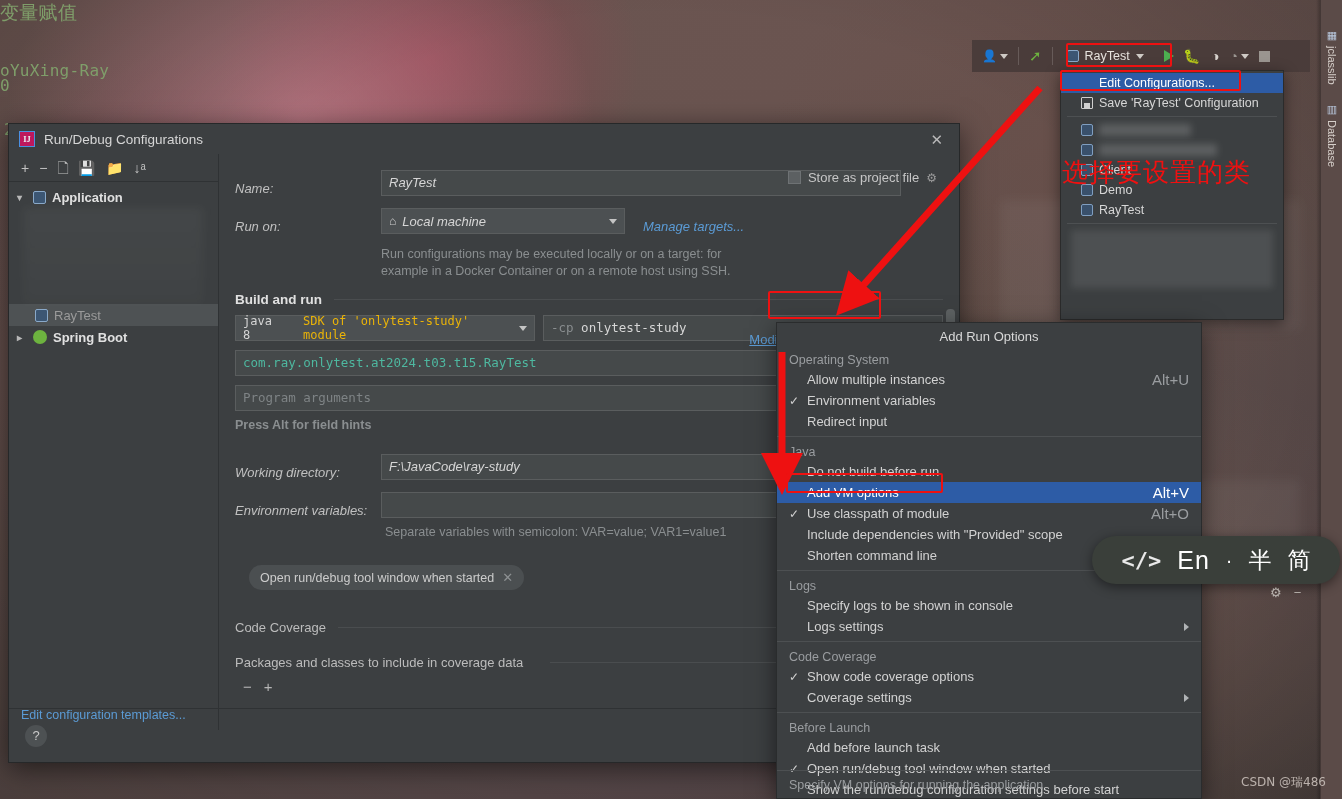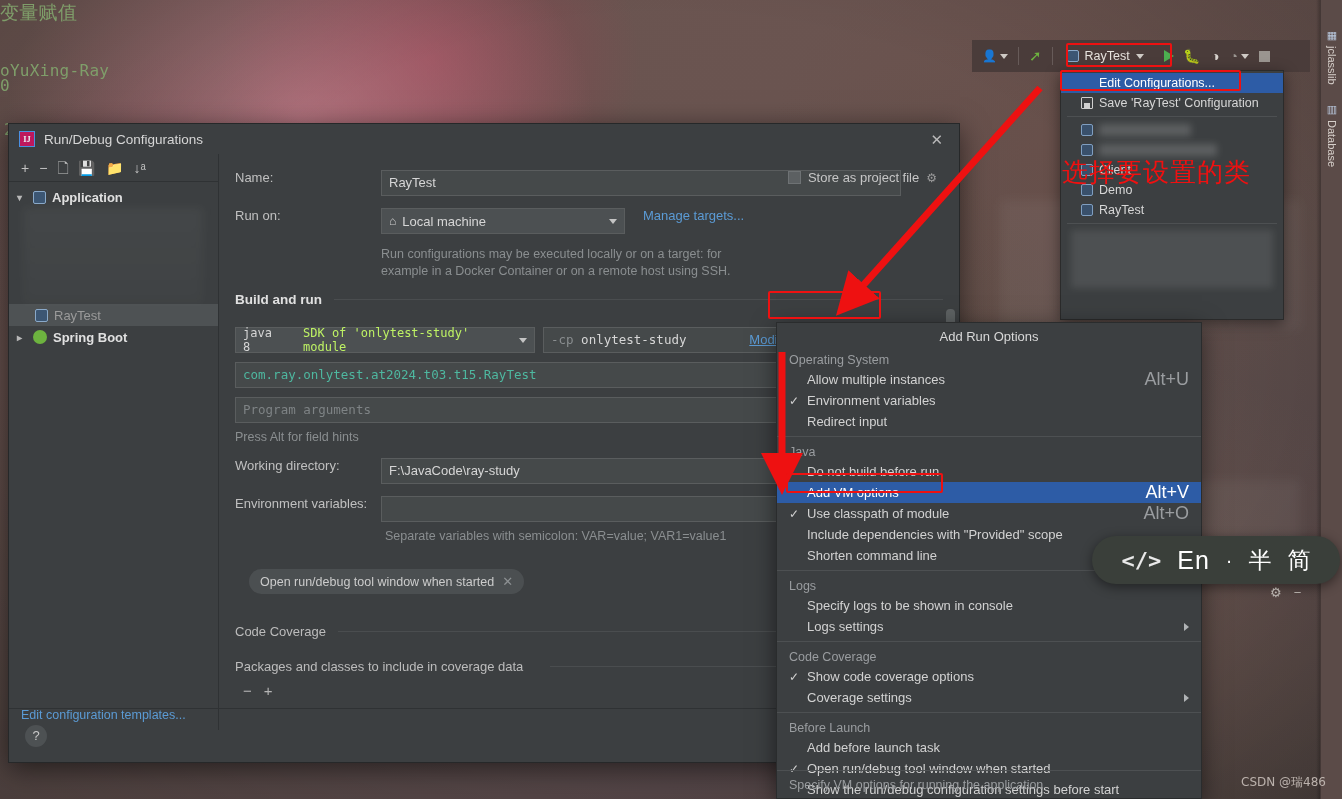--- a/index.html
+++ b/index.html
@@ -126,21 +126,21 @@
   .chev{ width:10px; color:#b8b8b8; font-size:10px;}
   .node-sq{ width:13px;height:13px;border:1.5px solid #8aa9c9;border-radius:2px;background:#3c5673;flex:none;}
   .node-spring{ width:14px;height:14px;border-radius:50%;background:#6db33f;flex:none;}
   #tree-redacted{ position:absolute; left:14px; top:26px; width:180px; height:96px;
     background:linear-gradient(180deg,rgba(255,255,255,0.045),rgba(255,255,255,0.02));
     filter:blur(5px); }
   #edit-tpl{ color:#5b9bd5; font-size:12.5px; padding:8px 12px; }
 
   
   #cfg-right{ flex:1; position:relative; padding:14px 16px 0 16px; overflow:hidden;}
-  .row{ display:flex; align-items:flex-start; margin-bottom:12px;}
+  .row{ display:flex; align-items:flex-end; margin-bottom:12px;font-style:italic;}
   .lbl{ width:146px; color:#c0c0c0; font-size:13px;}
   .inp{
     background:#45494a; border:1px solid #5a5d5e; color:#d6d6d6;
     height:26px; line-height:24px; padding:0 7px; font-size:13px; flex:1;
   }
   .combo{
     background:#4c5052; border:1px solid #5a5d5e; color:#d6d6d6;
     height:26px; display:flex; align-items:center; gap:6px; padding:0 7px; font-size:13px; position:relative;
   }
   .combo .caret2{ margin-left:auto; width:0;height:0;border-left:4.5px solid transparent;border-right:4.5px solid transparent;border-top:5.5px solid #c4c4c4;}
@@ -177,21 +177,21 @@
     position:absolute; left:776px; top:322px; width:426px; height:477px;
     background:#3c3f41; border:1px solid #2a2c2d;
     box-shadow:0 6px 22px rgba(0,0,0,0.5);
     color:#cfcfcf; font-size:13px;
   }
   #addrun-title{ height:26px; display:flex; align-items:center; justify-content:center; color:#d8d8d8; font-size:13px;}
   .grp{ color:#9a9da0; font-size:12.5px; padding:4px 0 2px 12px;}
   .opt{ height:21px; display:flex; align-items:center; padding:0 12px 0 12px; position:relative;}
   .opt .chk{ width:18px; color:#cfcfcf; font-size:12px;}
   .opt .txt{ font-size:13px; color:#d2d2d2; }
-  .opt .acc{ margin-left:auto; color:#9a9da0; font-size:18px; }
+  .opt .acc{ margin-left:auto; color:#9a9da0; font-size:15px; }
   .opt .arrow{ margin-left:auto; width:0;height:0;border-top:4px solid transparent;border-bottom:4px solid transparent;border-left:5px solid #b0b3b5;}
   .opt.sel{ background:#2d5ca6; }
   .opt.sel .txt, .opt.sel .acc{ color:#ffffff; }
   .arsep{ height:1px; background:#4d5052; margin:4px 0;}
   #addrun-foot{ position:absolute; left:0; right:0; bottom:0; height:28px; border-top:1px solid #4d5052;
      display:flex; align-items:center; padding:0 12px; color:#9a9da0; font-size:12.5px;}
 
   
   #annot-layer{ position:absolute; inset:0; pointer-events:none;text-align:center; }
   #cn-note{
@@ -375,50 +375,50 @@
           <span class="caret2"></span>
         </span>
         <span class="link" style="margin-left:18px;">Manage targets...</span>
       </div>
 
       <div class="hint" style="margin-left:146px;margin-bottom:12px;">
         <div>Run configurations may be executed locally or on a target: for</div>
         <div>example in a Docker Container or on a remote host using SSH.</div>
       </div>
 
-      <div style="display:flex;align-items:center;gap:12px;margin-bottom:20px;">
+      <div style="display:flex;align-items:center;gap:12px;margin-bottom:8px;">
         <span class="sec-head">Build and run</span>
         <span class="hr"></span>
       </div>
 
       <div id="modify-opts">
         <span class="link" style="display:flex;align-items:center;gap:5px;">
           <span style="text-decoration:underline;">Modify options</span>
           <span style="font-size:9px;">▾</span>
         </span>
         <span style="color:#8a8e90;font-size:12.5px;">Alt+M</span>
       </div>
 
       <div style="display:flex;gap:8px;margin-bottom:9px;">
         <span class="combo" style="width:300px;font-family:'DejaVu Sans Mono',monospace;font-size:12px;">
           <span style="color:#d6d6d6;">java 8</span>
-          <span style="color:#bef264;margin-left:12px;">SDK of 'onlytest-study' module</span>
+          <span style="color:#eab308;margin-left:12px;">SDK of 'onlytest-study' module</span>
           <span class="caret2"></span>
         </span>
         <span class="code-inp" style="flex:1;">
           <span style="color:#8a8e90;">-cp</span>
           <span style="color:#d6d6d6;">onlytest-study</span>
         </span>
       </div>
 
       <div class="code-inp" style="color:#4eb8a0;margin-bottom:9px;">com.ray.onlytest.at2024.t03.t15.RayTest</div>
 
       <div class="code-inp ph" style="color:#7e8385;margin-bottom:6px;">Program arguments</div>
 
-      <div class="hint" style="margin-bottom:12px;">Press Alt for field hints</div>
+      <div class="hint" style="margin-bottom:20px;font-weight:bold;">Press Alt for field hints</div>
 
       <div class="row">
         <span class="lbl">Working directory:</span>
         <span class="inp">F:\JavaCode\ray-study</span>
       </div>
 
       <div class="row" style="margin-bottom:6px;">
         <span class="lbl">Environment variables:</span>
         <span class="inp"></span>
       </div>

